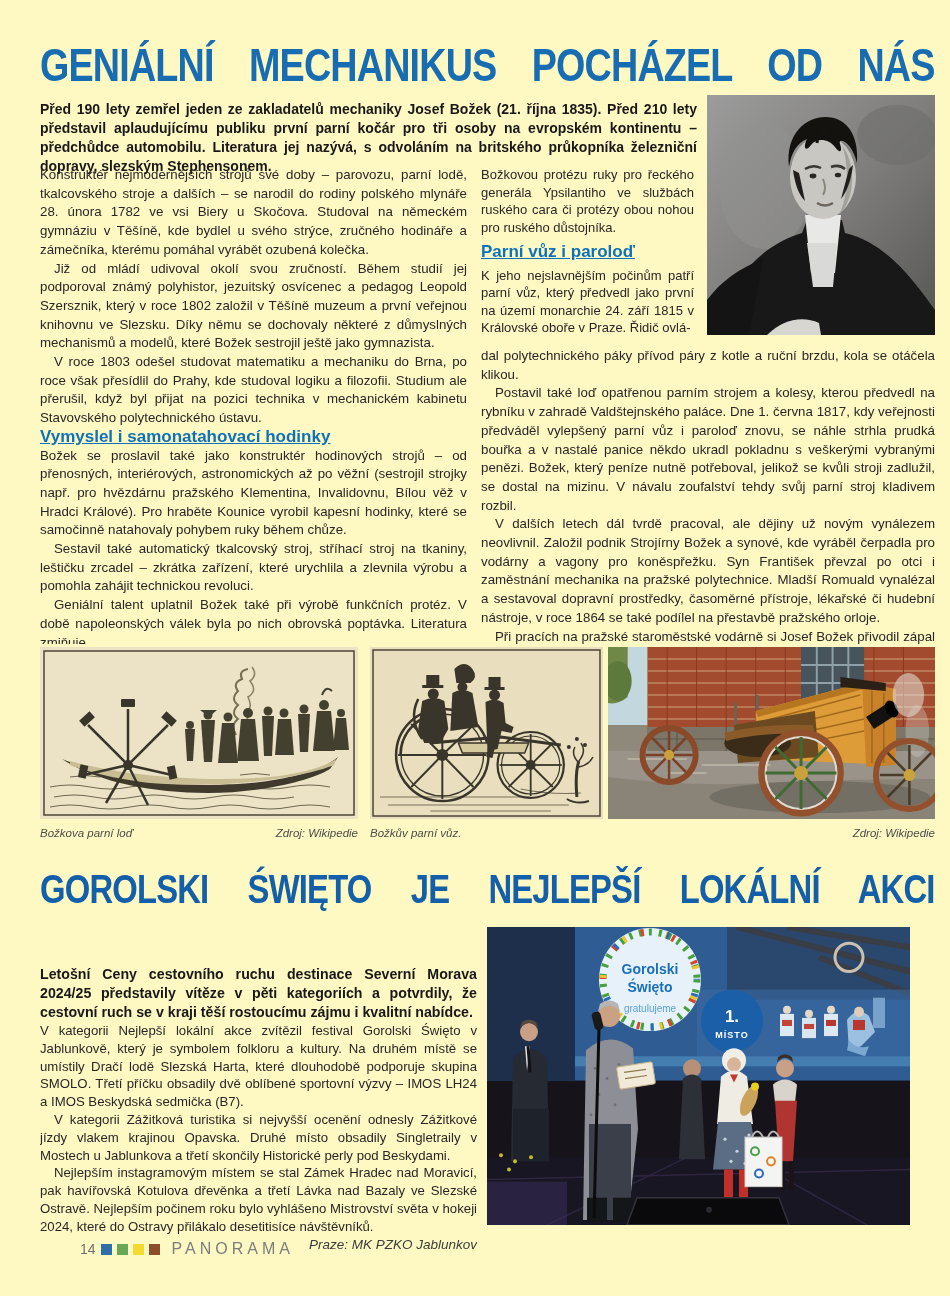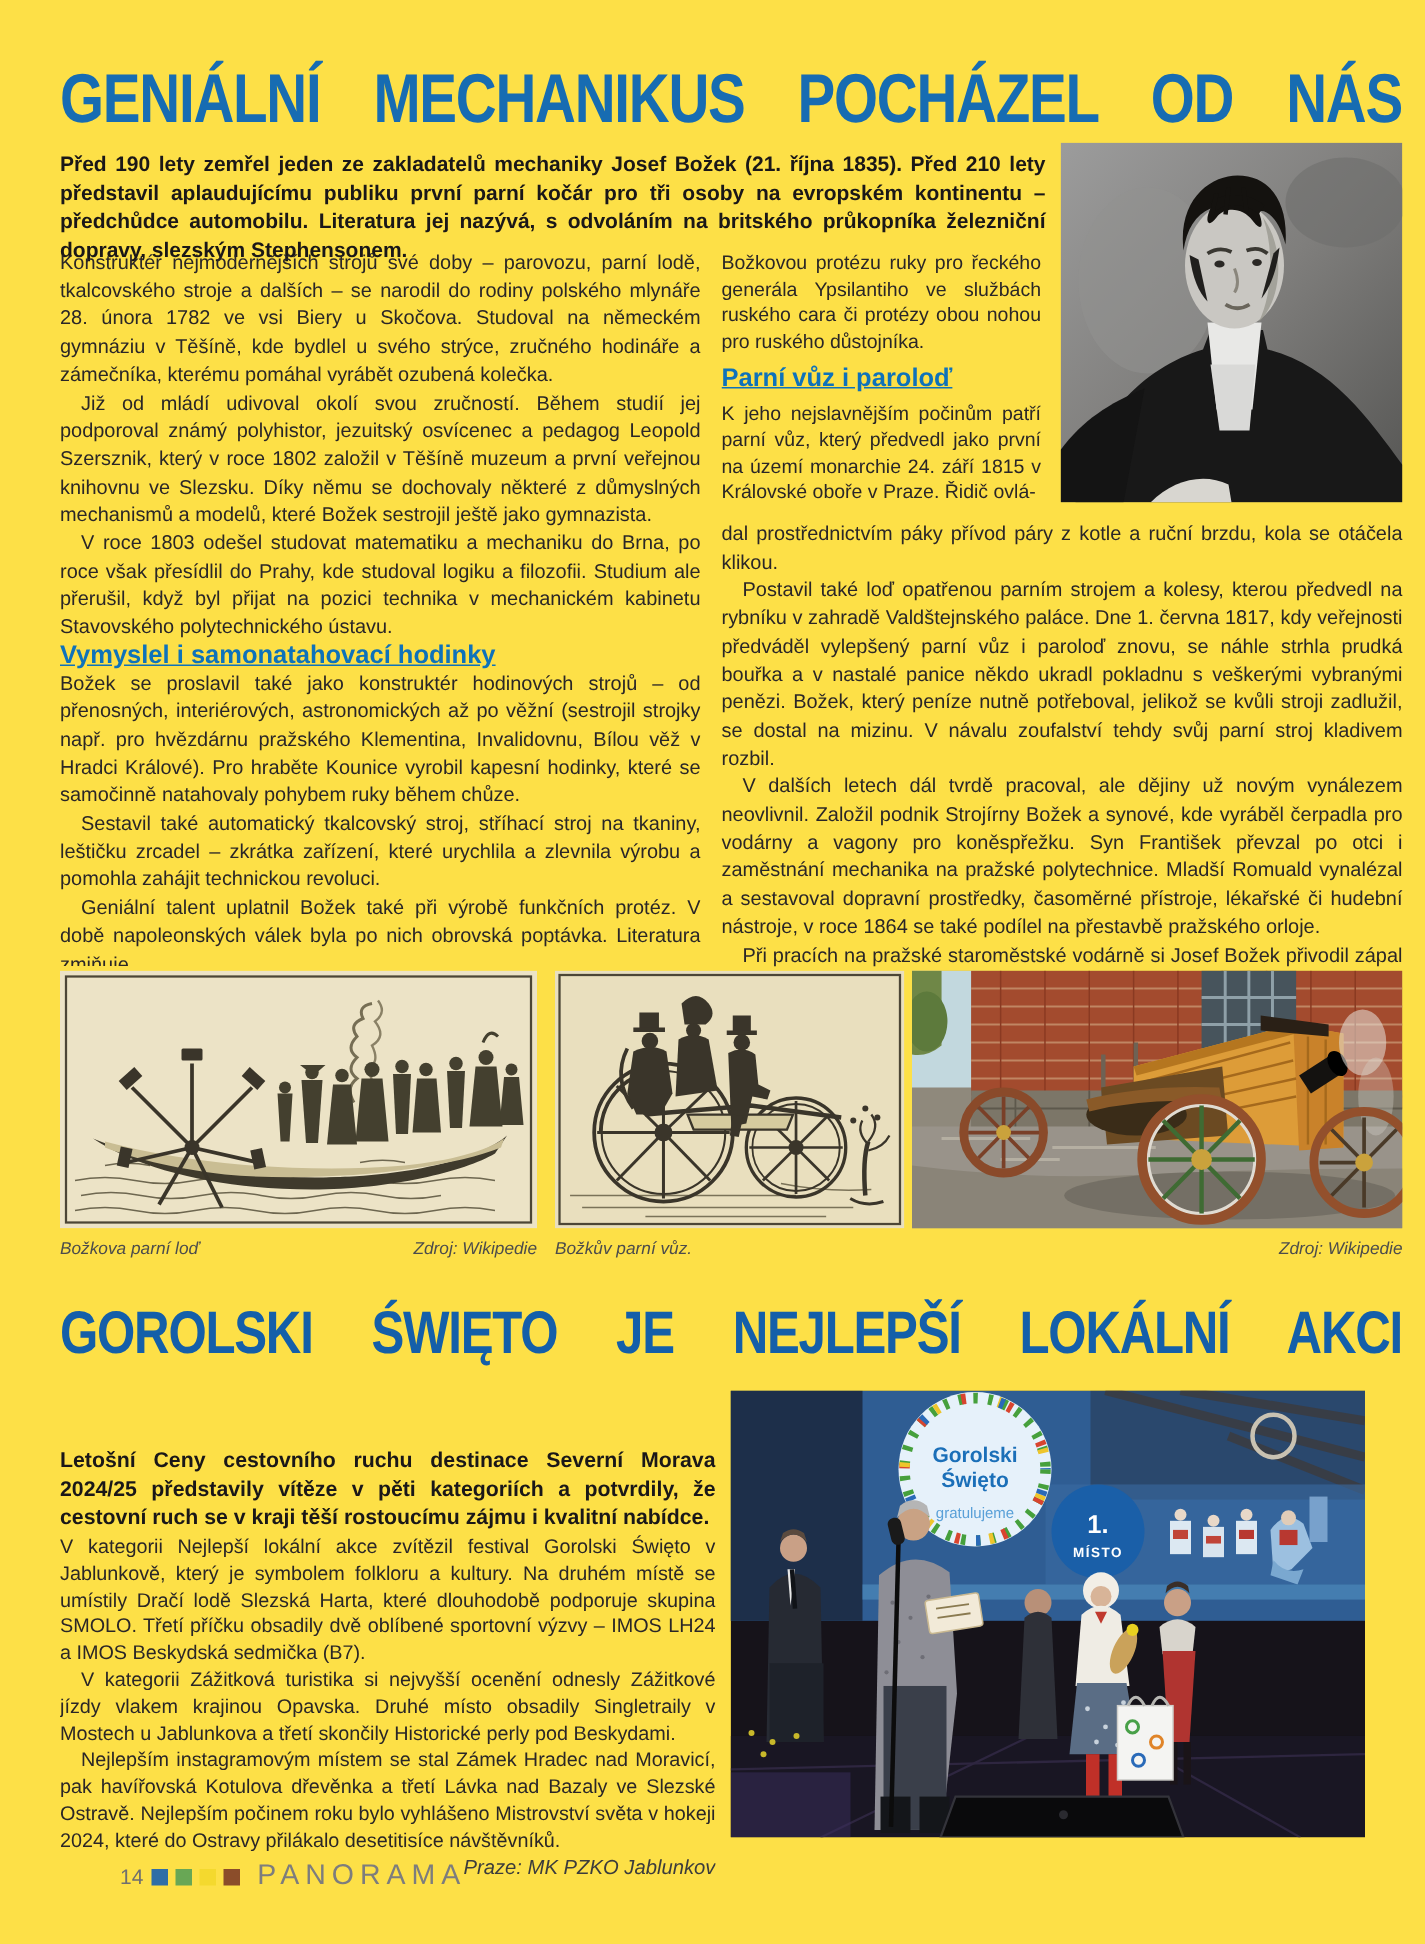--- a/index.html
+++ b/index.html
@@ -1,17 +1,17 @@
 <!DOCTYPE html>
 <html lang="cs"><head>
 <meta charset="utf-8">
 <style>
   html,body{margin:0;padding:0;background:#e9e9e9;}
   .page{
-    position:relative;width:950px;height:1296px;background:#fde047;
+    position:relative;width:950px;height:1296px;background:#fef9c3;
     font-family:"Liberation Sans","DejaVu Sans",sans-serif;color:#2a2627;
     margin:0 auto;overflow:hidden;
   }
   .abs{position:absolute;}
   
   .headline-wrap{overflow:visible;}
   .headline{
     font-weight:bold;letter-spacing:-1px;line-height:1;white-space:nowrap;
     text-align:justify;text-align-last:justify;
     transform:scaleX(0.82);transform-origin:left top;width:1091px;
@@ -32,21 +32,21 @@
   .relp{position:relative;}
   .credit{font-style:italic;text-align:right;font-size:13.5px;color:#3c3c3c;margin-top:3px;text-indent:0;}
   
   .caprow{display:flex;justify-content:space-between;font-style:italic;font-size:11.5px;color:#4c4c4c;}
   
   .imgbox{overflow:hidden;}
   .imgbox svg{display:block;width:100%;height:100%;}
   
   .footer{display:flex;align-items:center;gap:5px;font-size:14px;color:#6f6f6f;margin-left:40px;}
   .sq{width:11px;height:11px;display:inline-block;}
-  .brand{letter-spacing:4px;font-size:19px;color:#7d7d7d;margin-left:7px;}
+  .brand{letter-spacing:4px;font-size:16px;color:#7d7d7d;margin-left:7px;}
 </style>
 </head>
 <body>
 
 <div class="page">
 
   <div class="abs headline-wrap" style="left:40px;top:42px;width:895px;height:46px;">
     <div class="headline h1c">GENIÁLNÍ MECHANIKUS POCHÁZEL OD NÁS</div>
   </div>
 
@@ -94,21 +94,21 @@
     <p class="ind">Geniální talent uplatnil Božek také při výrobě funkčních protéz. V době napoleonských válek byla po nich obrovská poptávka. Literatura zmiňuje</p>
   </div>
 
   <div class="abs col narrow" style="left:481px;top:166px;width:213px;height:180px;">
     <p>Božkovou protézu ruky pro řeckého generála Ypsilantiho ve službách ruského cara či protézy obou nohou pro ruského důstojníka.</p>
     <p class="subhead">Parní vůz i paroloď</p>
     <p>K jeho nejslavnějším počinům patří parní vůz, který předvedl jako první na území monarchie 24. září 1815 v Královské oboře v Praze. Řidič ovlá-</p>
   </div>
 
   <div class="abs col" style="left:481px;top:347px;width:454px;height:298px;">
-    <p>dal prostřednictvím páky přívod páry z kotle a ruční brzdu, kola se otáčela klikou.</p>
+    <p>dal polytechnického páky přívod páry z kotle a ruční brzdu, kola se otáčela klikou.</p>
     <p class="ind">Postavil také loď opatřenou parním strojem a kolesy, kterou předvedl na rybníku v zahradě Valdštejnského paláce. Dne 1. června 1817, kdy veřejnosti předváděl vylepšený parní vůz i paroloď znovu, se náhle strhla prudká bouřka a v nastalé panice někdo ukradl pokladnu s veškerými vybranými penězi. Božek, který peníze nutně potřeboval, jelikož se kvůli stroji zadlužil, se dostal na mizinu. V návalu zoufalství tehdy svůj parní stroj kladivem rozbil.</p>
     <p class="ind">V dalších letech dál tvrdě pracoval, ale dějiny už novým vynálezem neovlivnil. Založil podnik Strojírny Božek a synové, kde vyráběl čerpadla pro vodárny a vagony pro koněspřežku. Syn František převzal po otci i zaměstnání mechanika na pražské polytechnice. Mladší Romuald vynalézal a sestavoval dopravní prostředky, časoměrné přístroje, lékařské či hudební nástroje, v roce 1864 se také podílel na přestavbě pražského orloje.</p>
     <p class="ind relp"><span>Při pracích na pražské staroměstské vodárně si Josef Božek přivodil zápal plic a ve věku pouhých 53 let 21. října 1835 předčasně zemřel.</span></p>
   </div>
 
   <div class="abs imgbox" style="left:40px;top:647px;width:318px;height:172px;">
     <svg viewBox="0 0 318 172" preserveAspectRatio="none">
       <rect width="318" height="172" fill="#ece3c6"></rect>
       <rect x="4" y="4" width="310" height="164" fill="none" stroke="#4c4636" stroke-width="1.5"></rect>
       <g stroke="#6e6750" stroke-width="1" fill="none">

